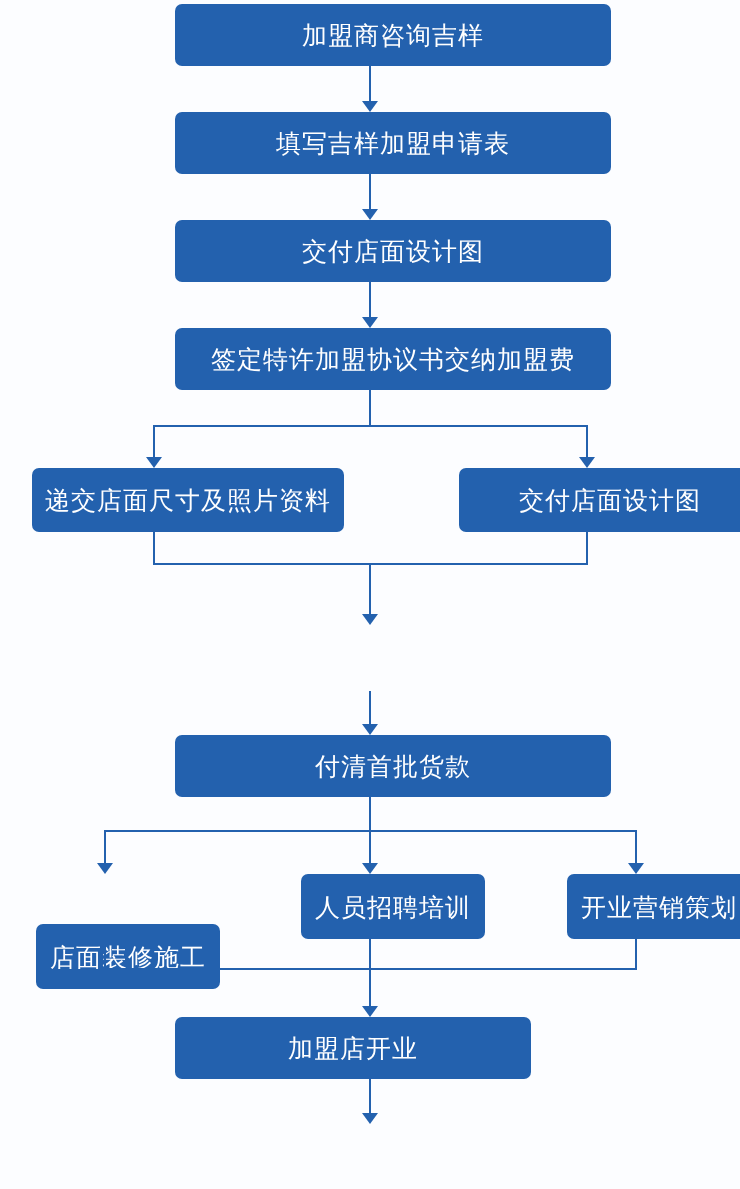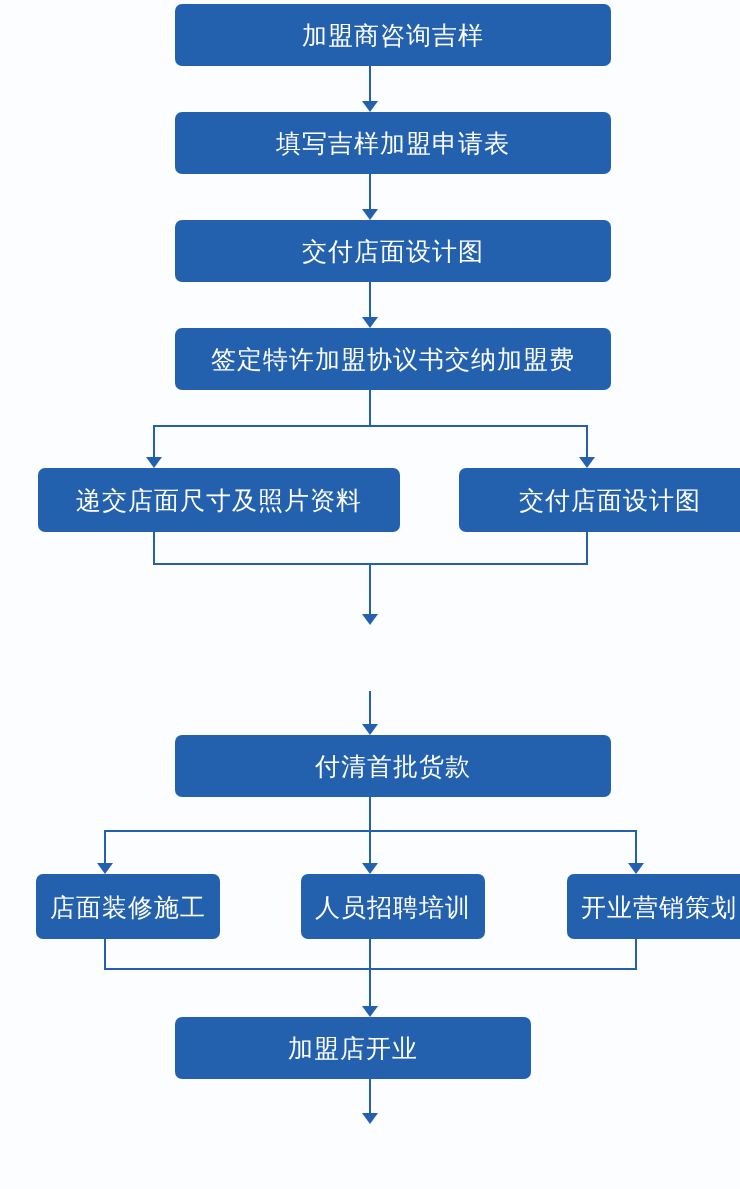--- a/index.html
+++ b/index.html
@@ -49,21 +49,21 @@
 
   <div class="node" style="left:152px;top:328px;width:436px;height:62px">签定特许加盟协议书交纳加盟费</div>
 
   <div class="cline v" style="left:369px;top:390px;height:37px"></div>
   <div class="cline h" style="left:153px;top:425px;width:435px"></div>
   <div class="cline v" style="left:153px;top:425px;height:34px"></div>
   <div class="arrowhead" style="left:146px;top:457px"></div>
   <div class="cline v" style="left:586px;top:425px;height:34px"></div>
   <div class="arrowhead" style="left:579px;top:457px"></div>
 
-  <div class="node" style="left:15px;top:468px;width:362px;height:64px">递交店面尺寸及照片资料</div>
+  <div class="node" style="left:9px;top:468px;width:312px;height:64px">递交店面尺寸及照片资料</div>
   <div class="node" style="left:436px;top:468px;width:302px;height:64px">交付店面设计图</div>
 
   <div class="cline v" style="left:153px;top:532px;height:33px"></div>
   <div class="cline v" style="left:586px;top:532px;height:33px"></div>
   <div class="cline h" style="left:153px;top:563px;width:435px"></div>
   <div class="cline v" style="left:369px;top:563px;height:51px"></div>
   <div class="arrowhead" style="left:362px;top:614px"></div>
 
 
   <div class="cline v" style="left:369px;top:691px;height:33px"></div>
@@ -73,21 +73,21 @@
 
   <div class="cline v" style="left:369px;top:797px;height:35px"></div>
   <div class="cline h" style="left:104px;top:830px;width:533px"></div>
   <div class="cline v" style="left:104px;top:830px;height:33px"></div>
   <div class="arrowhead" style="left:97px;top:863px"></div>
   <div class="cline v" style="left:369px;top:830px;height:33px"></div>
   <div class="arrowhead" style="left:362px;top:863px"></div>
   <div class="cline v" style="left:635px;top:830px;height:33px"></div>
   <div class="arrowhead" style="left:628px;top:863px"></div>
 
-  <div class="node" style="left:13px;top:874px;width:184px;height:65px">店面装修施工</div>
+  <div class="node" style="left:13px;top:924px;width:184px;height:65px">店面装修施工</div>
   <div class="node" style="left:544px;top:874px;width:184px;height:65px">开业营销策划</div>
   <div class="node" style="left:278px;top:874px;width:184px;height:65px">人员招聘培训</div>
 
   <div class="cline v" style="left:104px;top:939px;height:31px"></div>
   <div class="cline v" style="left:635px;top:939px;height:31px"></div>
   <div class="cline h" style="left:104px;top:968px;width:533px"></div>
   <div class="cline v" style="left:369px;top:939px;height:67px"></div>
   <div class="arrowhead" style="left:362px;top:1006px"></div>
 
   <div class="node" style="left:152px;top:1017px;width:356px;height:62px">加盟店开业</div>

